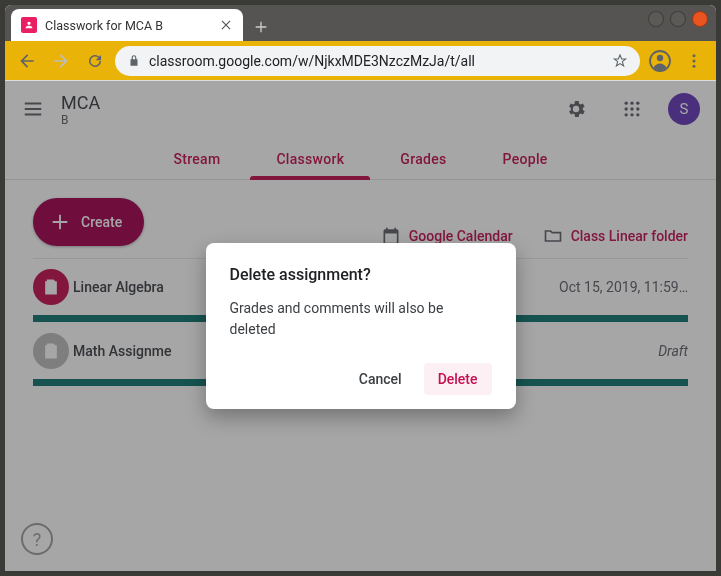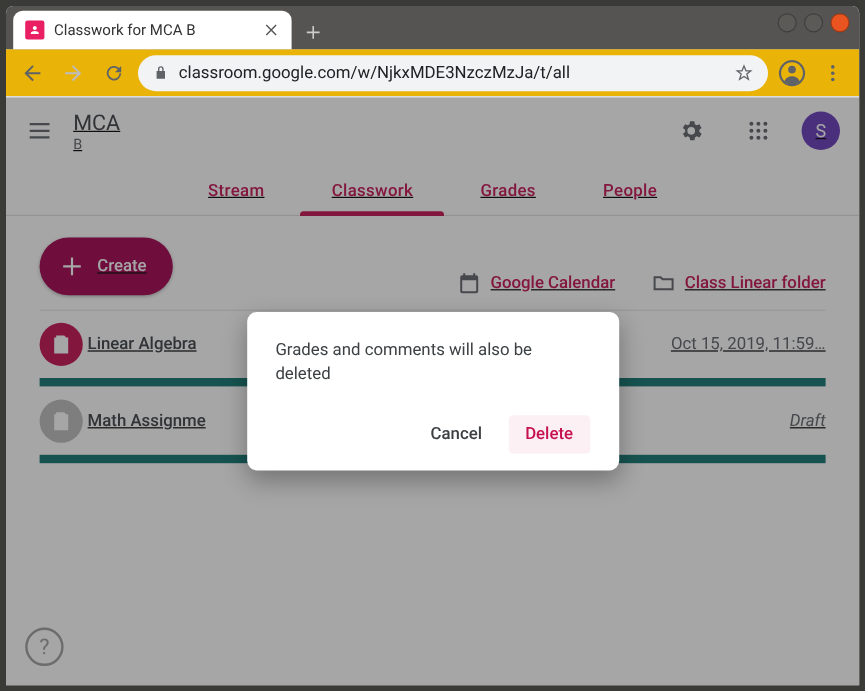--- a/index.html
+++ b/index.html
@@ -16,21 +16,21 @@
   .win-btn { width:16px; height:16px; border-radius:50%; border:1px solid rgba(0,0,0,0.3); }
   .win-min{background:#5b5a57;} .win-max{background:#5b5a57;} .win-close{background:#e95420;}
   .addrbar { height: 40px; background:#eab308; display:flex; align-items:center; padding:0 8px; gap:6px; border-bottom:1px solid #ddd; }
   .nav-btn { width:28px; height:28px; display:flex; align-items:center; justify-content:center; color:#5f6368; border-radius:50%; }
   .nav-btn.disabled { color:#bdbdbd; }
   .omnibox { flex:1; height:30px; background:#f1f3f4; border-radius:15px; display:flex; align-items:center; padding:0 12px; gap:8px; font-size:14px; color:#202124; }
   .omnibox .lock { color:#5f6368; }
   .omnibox .url { flex:1; white-space:nowrap; overflow:hidden; }
   .omnibox .star { color:#5f6368; }
   .prof { width:28px; height:28px; display:flex; align-items:center; justify-content:center; color:#5f6368; }
-  .content { flex:1; background:#fff; position:relative; overflow:hidden;text-decoration:underline; }
+  .content { flex:1; background:#fff; position:relative; overflow:hidden; }
   .appbar { height:56px; display:flex; align-items:center; padding:0 16px; gap:16px; }
   .hamburger { color:#5f6368; width:24px; height:24px; display:flex; align-items:center; justify-content:center; }
   .class-title { display:flex; flex-direction:column; }
   .class-title .name { font-size:18px; color:#3c4043; }
   .class-title .section { font-size:12px; color:#5f6368; }
   .appbar-spacer { flex:1; }
   .appbar-icon { width:40px; height:40px; display:flex; align-items:center; justify-content:center; color:#5f6368; border-radius:50%; }
   .avatar { width:32px; height:32px; border-radius:50%; background:#673ab7; color:#fff; display:flex; align-items:center; justify-content:center; font-size:15px; }
   .tabs { display:flex; justify-content:center; gap:40px; border-bottom:1px solid #e0e0e0; }
   .tabs .tabitem { padding:14px 8px 12px; font-size:14px; font-weight:500; color:#c5104f; letter-spacing:0.3px; position:relative;text-align:right; }
@@ -219,20 +219,21 @@
         </div>
         <span class="row-title">Math Assignme</span>
         <span class="row-meta draft">Draft</span>
       </div>
     </div>
 
     <div class="help">?</div>
 
     <div class="overlay">
       <div class="dialog">
+        <h2>Delete assignment?</h2>
         <p>Grades and comments will also be deleted</p>
         <div class="dialog-actions">
           <button class="dlg-btn cancel">Cancel</button>
           <button class="dlg-btn delete">Delete</button>
         </div>
       </div>
     </div>
   </div>
 </div>
 

